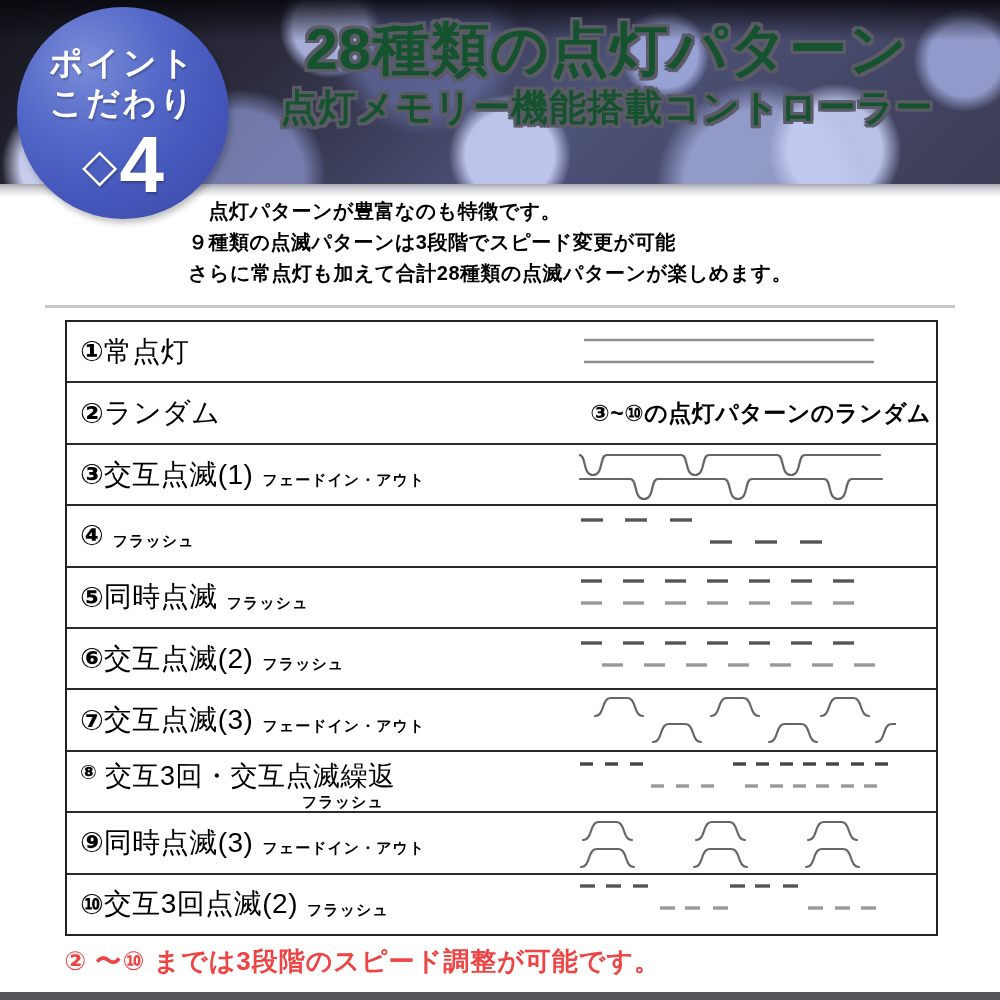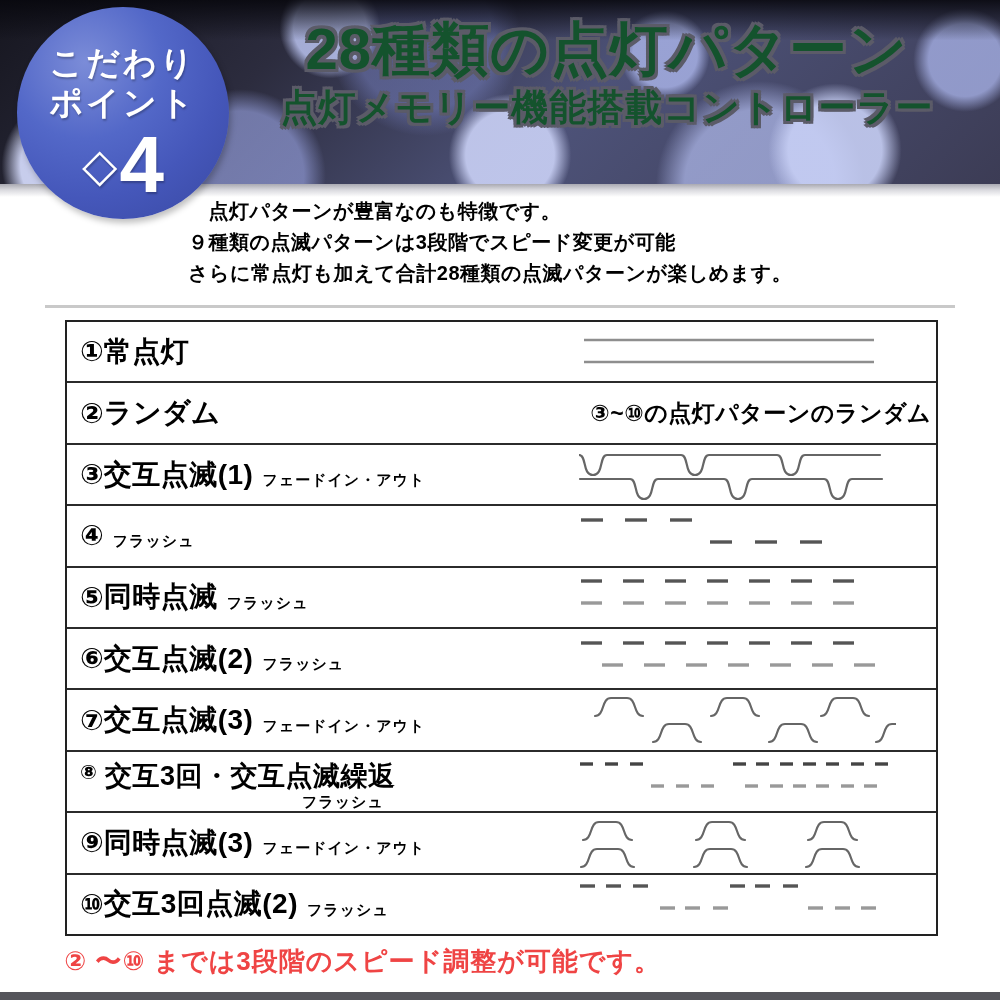--- a/index.html
+++ b/index.html
@@ -49,21 +49,21 @@
 
   .divider{position:absolute;left:45px;top:305px;width:910px;height:3px;background:#c9c9c9;}
 
   
   .ptable{position:absolute;left:65px;top:320px;width:873px;height:616px;
       border:2px solid #222;box-sizing:border-box;display:flex;flex-direction:column;background:#fff;}
   .prow{flex:1 1 0;position:relative;border-top:2px solid #2b2b2b;}
   .prow:first-child{border-top:none;}
   .plabel{position:absolute;left:13px;top:0;height:100%;display:flex;align-items:center;white-space:nowrap;}
   .pnum{font-size:28px;font-weight:800;color:#000;}
-  .pname{font-size:28px;font-weight:700;color:#000;letter-spacing:0.5px;}
+  .pname{font-size:28px;font-weight:400;color:#000;letter-spacing:0.5px;}
   .psub{font-size:15px;font-weight:800;color:#000000;margin-left:9px;margin-top:12px;letter-spacing:1px;}
   
   .plabel.stacked{display:block;top:6px;height:auto;}
   .plabel.stacked .pnum{font-size:20px;vertical-align:6px;margin-right:8px;}
   .plabel.stacked .pname{font-size:27px;text-align:center;}
   .plabel.stacked .psub{display:block;margin:-1px 0 0 222px;}
   .ppattern{position:absolute;right:40px;top:50%;transform:translateY(-50%);width:320px;height:56px;overflow:hidden;}
   .ptext{position:absolute;right:5px;top:50%;transform:translateY(-50%);
       font-size:23px;font-weight:800;color:#000;white-space:nowrap;letter-spacing:0.5px;margin-left:48px;}
 
@@ -74,22 +74,22 @@
 </style>
 </head>
 <body>
 
 <div class="page">
 
   <div class="hero"></div>
   <div class="hero-strip"></div>
 
   <div class="badge">
+    <div class="badge-line">ポイント</div>
     <div class="badge-line">こだわり</div>
-    <div class="badge-line">ポイント</div>
     <div class="badge-num-row">
       <span class="badge-diamond">◇</span>
       <span class="badge-number">4</span>
     </div>
   </div>
 
   <div class="hero-titles">
     <div class="hero-title">28種類の点灯パターン</div>
     <div class="hero-subtitle">点灯メモリー機能搭載コントローラー</div>
   </div>

